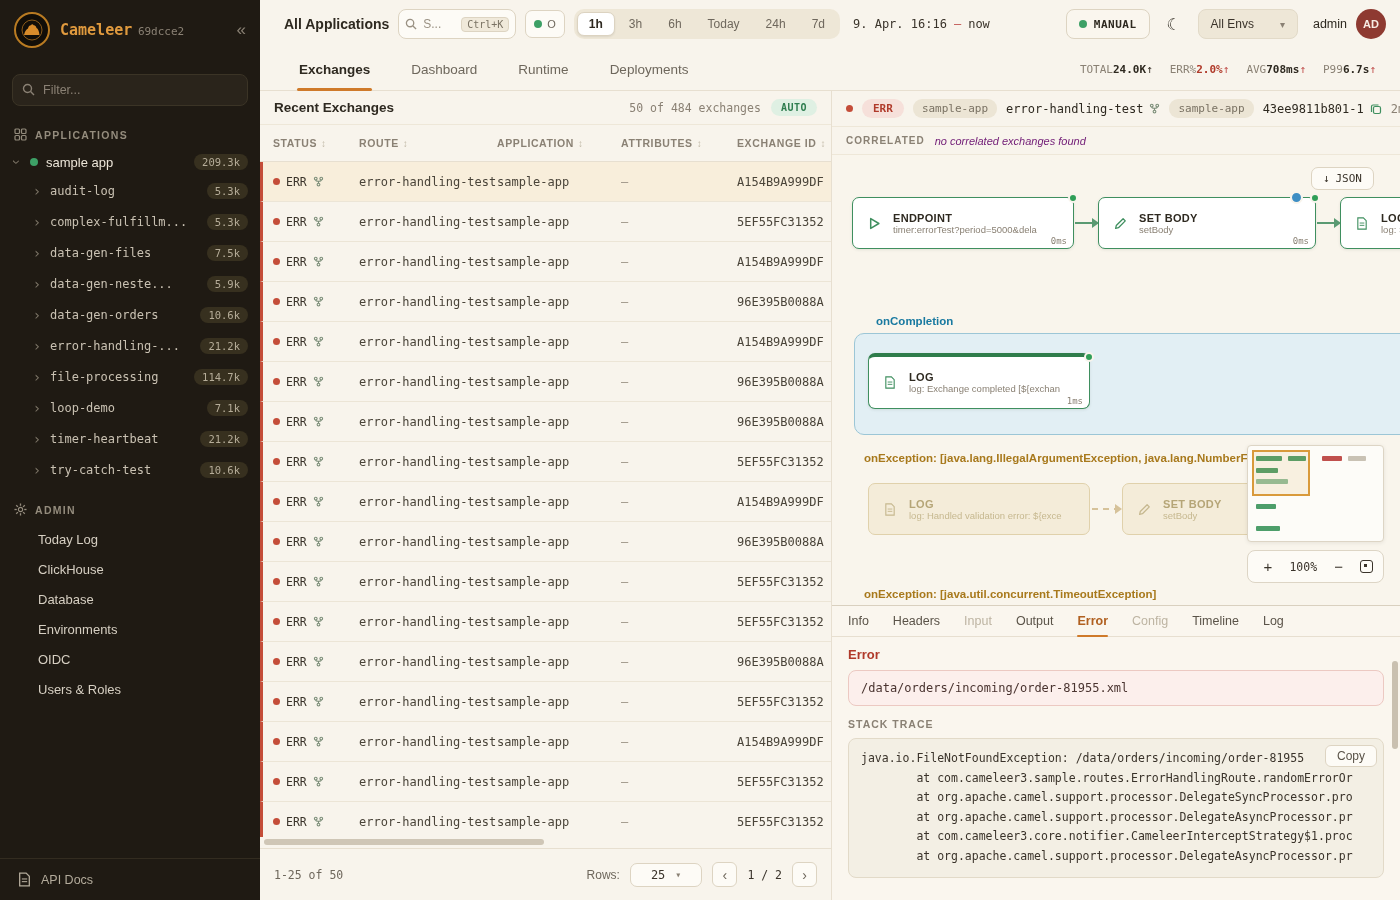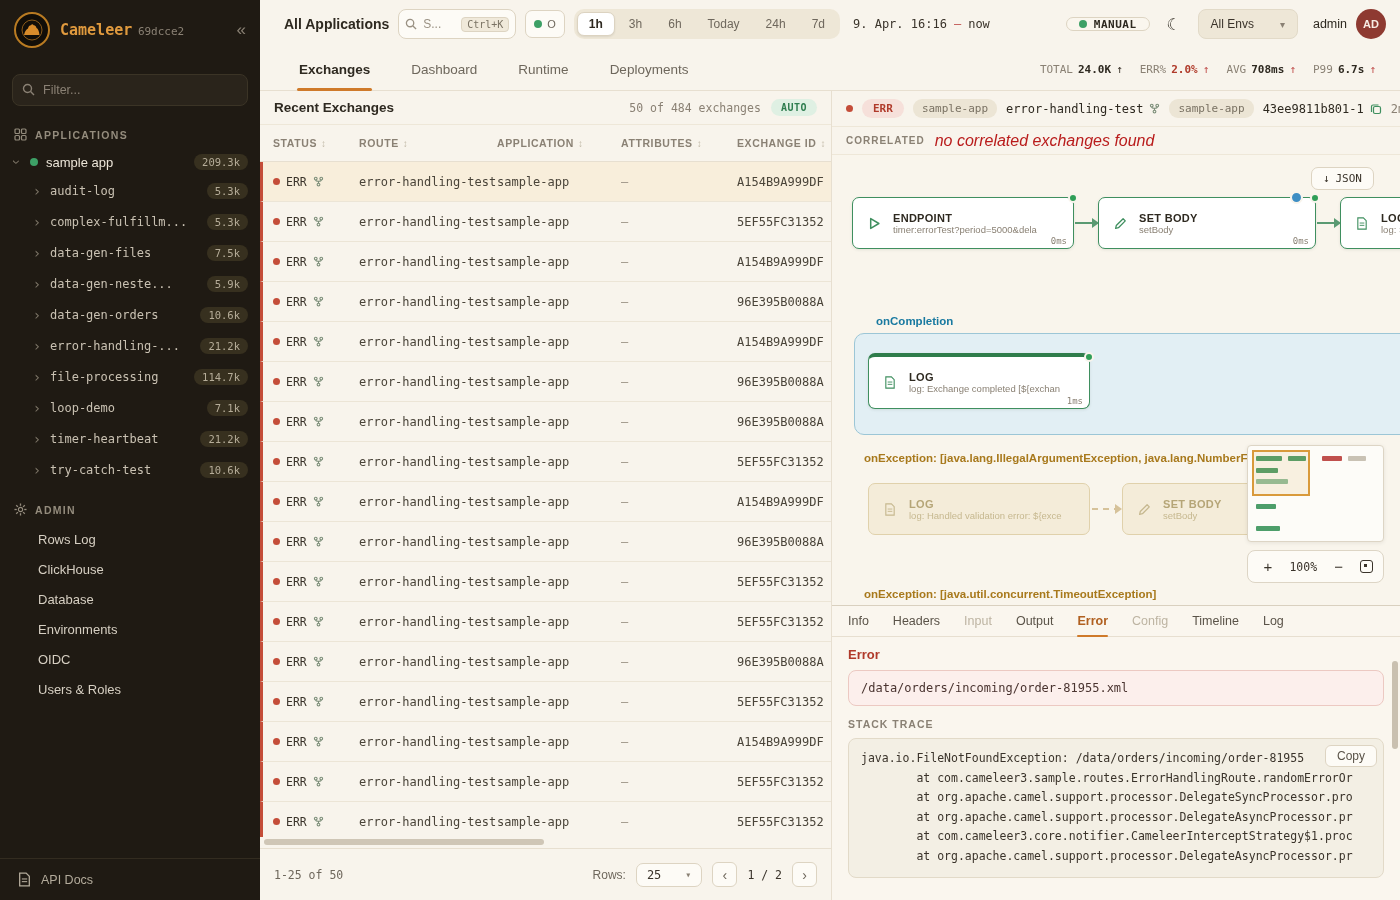--- a/index.html
+++ b/index.html
@@ -34,34 +34,34 @@
   .topbar{height:48px;display:flex;align-items:center;gap:9px;padding:0 14px 0 24px;flex-shrink:0}
   .page-title{font-size:14px;font-weight:bold;white-space:nowrap}
   .searchbox{display:flex;align-items:center;gap:6px;width:118px;height:30px;border:1px solid #ddd4c2;background:#fdfbf6;border-radius:8px;padding:0 6px;color:#9a9183;font-size:12px;cursor:text}
   .kbd{margin-left:auto;background:#f0e9da;border:1px solid #ddd4c2;border-radius:4px;font-family:"DejaVu Sans Mono",monospace;font-size:10px;padding:1px 5px;color:#7a7263}
   .err-toggle{height:28px;display:flex;align-items:center;gap:5px;border:1px solid #ddd4c2;border-radius:7px;padding:0 8px;background:#fdfbf6;font-size:11px;color:#6e675c;cursor:pointer}
   .seg{display:flex;background:#eee7d7;border-radius:10px;padding:3px;gap:2px}
   .seg button{border:1px solid transparent;background:transparent;font-family:inherit;font-size:12px;color:#6e675c;padding:4px 11px;border-radius:7px;cursor:pointer;white-space:nowrap}
   .seg button.active{background:#fff;border-color:#dcd3c1;color:#2e2920;font-weight:bold;box-shadow:0 1px 2px rgba(0,0,0,.08)}
   .daterange{font-family:"DejaVu Sans Mono",monospace;font-size:12px;color:#3a332a;display:flex;gap:7px;padding:0 4px;white-space:nowrap}
   .daterange .sep{color:#c0504d}
-  .manual-btn{margin-left:auto;display:flex;align-items:center;gap:7px;border:1px solid #ddd4c2;background:#faf6ee;border-radius:8px;height:14px;padding:0 12px;font-family:"DejaVu Sans Mono",monospace;font-weight:bold;font-size:11px;letter-spacing:.5px;color:#2e2920;cursor:pointer}
+  .manual-btn{margin-left:auto;display:flex;align-items:center;gap:7px;border:1px solid #ddd4c2;background:#faf6ee;border-radius:8px;height:30px;padding:0 12px;font-family:"DejaVu Sans Mono",monospace;font-weight:bold;font-size:11px;letter-spacing:.5px;color:#2e2920;cursor:pointer}
   .icon-btn{width:30px;height:30px;border-radius:8px;border:none;background:transparent;display:flex;align-items:center;justify-content:center;font-size:16px;color:#2e2920;cursor:pointer}
   .env-select{display:flex;align-items:center;gap:26px;background:#eee7d7;border:1px solid #e2dac8;border-radius:8px;height:30px;padding:6px 12px;font-size:12px;color:#3a332a;cursor:pointer}
   .caret{color:#8a8174;font-size:10px}
   .username{font-size:12.5px;margin-left:6px}
   .avatar{width:30px;height:30px;border-radius:50%;background:#8e3a31;color:#f7ece4;font-size:11px;font-weight:bold;display:flex;align-items:center;justify-content:center;cursor:pointer}
 
   
   .tabbar{height:43px;display:flex;align-items:stretch;border-bottom:1px solid #e7dfd0;padding:0 24px 0 37px;flex-shrink:0}
   .tab{display:flex;align-items:center;padding:0 2px;margin-right:37px;font-size:13.5px;color:#6e675c;position:relative;cursor:pointer;background:none;border:none;font-family:inherit}
   .tab.active{color:#2e2920;font-weight:bold}
   .tab.active::after{content:'';position:absolute;left:0;right:0;bottom:-1px;height:3px;background:#cf7a2a;border-radius:2px}
   .stats{margin-left:auto;display:flex;gap:17px;align-items:center;font-family:"DejaVu Sans Mono",monospace;font-size:11px;white-space:nowrap}
-  .stat{display:flex;gap:5px;align-items:center}
+  .stat{display:flex;align-items:center}
   .stat-label{color:#8a8174}
   .stat-value{font-weight:bold;color:#2e2920}
   .stat-value.red{color:#b03a2a}
   .arrow{color:#3a332a;font-size:11px}
   .arrow.red{color:#c0504d}
 
   
   .content{flex:1;display:flex;min-height:0}
 
   
@@ -85,34 +85,34 @@
   .cell.col-status{display:flex;align-items:center;gap:6px;overflow:visible}
   .err-dot{width:7px;height:7px;border-radius:50%;background:#c44d39;flex-shrink:0}
   .status-text{font-size:11.5px;color:#3a332a}
   .fork{color:#7d8f7a;display:flex}
   .attr{color:#9a9183}
   .hscroll{height:11px;flex-shrink:0;position:relative}
   .hscroll-thumb{position:absolute;left:4px;top:2px;width:280px;height:6px;background:#cfc6b6;border-radius:3px;cursor:grab}
   .ex-footer{height:52px;border-top:1px solid #e7dfd0;display:flex;align-items:center;padding:0 14px;gap:10px;flex-shrink:0}
   .range-text{font-family:"DejaVu Sans Mono",monospace;font-size:11.5px;color:#6e675c}
   .rows-label{margin-left:auto;font-size:12px;color:#6e675c}
-  .rows-select{display:flex;align-items:center;gap:24px;background:#fdfbf6;border:1px solid #ddd4c2;border-radius:7px;padding:4px 10px;font-family:"DejaVu Sans Mono",monospace;font-size:12px;color:#3a332a;cursor:pointer}
+  .rows-select{display:flex;align-items:center;gap:10px;background:#fdfbf6;border:1px solid #ddd4c2;border-radius:7px;padding:4px 20px;font-family:"DejaVu Sans Mono",monospace;font-size:12px;color:#3a332a;cursor:pointer}
   .pg-btn{width:25px;height:25px;border:1px solid #ddd4c2;border-radius:6px;background:#fdfbf6;color:#6e675c;display:flex;align-items:center;justify-content:center;font-size:14px;cursor:pointer}
   .page-text{font-family:"DejaVu Sans Mono",monospace;font-size:11.5px;color:#3a332a}
 
   
   .detail{flex:1;display:flex;flex-direction:column;min-width:0;min-height:0}
   .dh{height:36px;display:flex;align-items:center;gap:9px;padding:0 14px;border-bottom:1px solid #eee7d8;flex-shrink:0;white-space:nowrap;overflow:hidden}
   .pill-err{display:flex;align-items:center;background:#f6e0da;color:#b03a2a;font-family:"DejaVu Sans Mono",monospace;font-weight:bold;font-size:11px;padding:3px 11px;border-radius:11px}
   .pill-app{background:#ece5d5;color:#7a7263;font-family:"DejaVu Sans Mono",monospace;font-size:11px;padding:3px 9px;border-radius:9px}
   .dh-route,.dh-id{font-family:"DejaVu Sans Mono",monospace;font-size:12px;color:#2e2920;display:flex;gap:6px;align-items:center}
   .dh-ms{font-family:"DejaVu Sans Mono",monospace;font-size:12px;color:#8a8174}
   .corr{height:28px;display:flex;align-items:center;gap:10px;padding:0 14px;border-bottom:1px solid #eee7d8;flex-shrink:0}
   .corr-label{font-size:10px;font-weight:bold;letter-spacing:1px;color:#8a8174}
-  .corr-text{font-size:16px;font-style:italic;color:#b91c1c}
+  .corr-text{font-size:11px;font-style:italic;color:#701a75}
 
   
   .diagram{flex:1;position:relative;overflow:hidden;background:#f9f5ec}
   .json-btn{position:absolute;top:12px;right:26px;display:flex;gap:6px;align-items:center;background:#fdfbf6;border:1px solid #ddd4c2;border-radius:7px;padding:4px 11px;font-family:"DejaVu Sans Mono",monospace;font-size:11px;color:#3a332a;cursor:pointer;z-index:5}
   .node{position:absolute;display:flex;align-items:center;gap:8px;background:#fff;border:1.5px solid #3f8f5f;border-radius:7px;padding:7px 10px;box-shadow:0 1px 3px rgba(40,60,40,.1);cursor:pointer}
   .node-icon{width:22px;height:22px;display:flex;align-items:center;justify-content:center;color:#3f8f5f;flex-shrink:0}
   .node-body{min-width:0}
   .node-title{font-size:11px;font-weight:bold;color:#2e2920;letter-spacing:.3px}
   .node-sub{font-size:9.5px;color:#8a8174;white-space:nowrap;overflow:hidden;text-overflow:ellipsis;max-width:155px}
   .node-ms{position:absolute;right:6px;bottom:2px;font-family:"DejaVu Sans Mono",monospace;font-size:9px;color:#8a8174}
@@ -276,21 +276,21 @@
             <line x1="9.8" y1="9.8" x2="11.6" y2="11.6"></line>
             <line x1="11.6" y1="2.4" x2="9.8" y2="4.2"></line>
             <line x1="4.2" y1="9.8" x2="2.4" y2="11.6"></line>
           </g>
         </svg>
       <span>ADMIN</span>
     </div>
 
     <div>
   <div class="admin-item">
-    <span>Rows Log</span>
+    <span>Today Log</span>
   </div>
 
   <div class="admin-item">
     <span>ClickHouse</span>
   </div>
 
   <div class="admin-item">
     <span>Database</span>
   </div>
 

